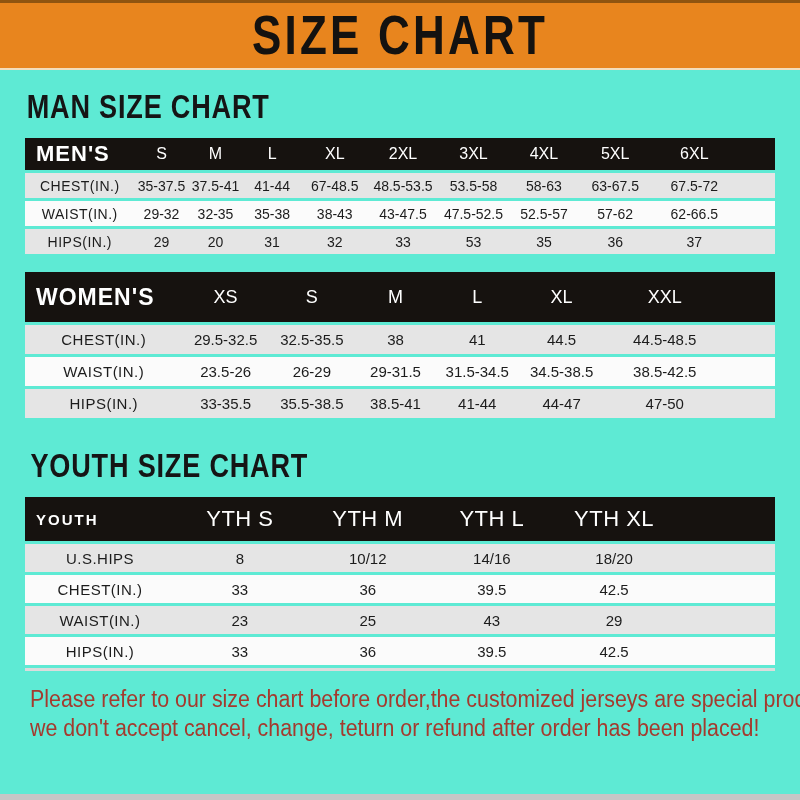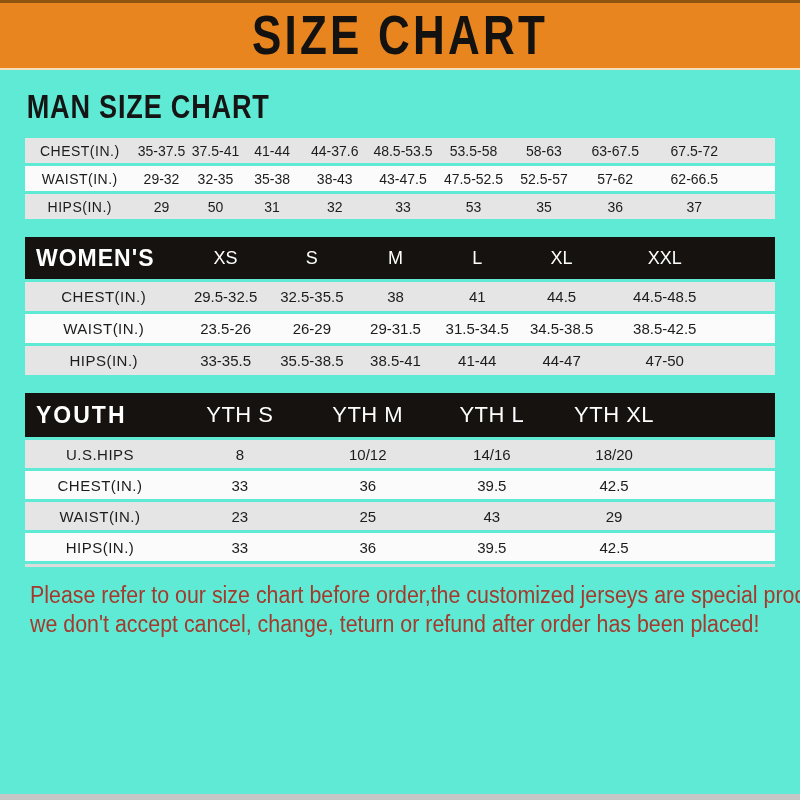--- a/index.html
+++ b/index.html
@@ -70,25 +70,25 @@
   tr.bar td.corner {
     text-align: left;
     padding-left: 11px;
     font-weight: 700;
     font-size: 22px;
     letter-spacing: 1px;
   }
   .t-men  tr.bar td { height: 32px; font-size: 16px; }
   .t-men  tr.bar td.corner { font-size: 22px; }
   .t-men  tr.r td  { height: 25px; font-size: 14px; }
-  .t-women tr.bar td { height: 42px; font-size: 18px; }
+  .t-women tr.bar td { height: 50px; font-size: 18px; }
   .t-women tr.bar td.corner { font-size: 23px; }
   .t-women tr.r td { height: 29px; font-size: 15px; }
   .t-youth tr.bar td { height: 44px; font-size: 22px; letter-spacing: 0.5px; }
-  .t-youth tr.bar td.corner { font-size: 23px; letter-spacing: 2px; }
+  .t-youth tr.bar td.corner { font-size: 15px; letter-spacing: 2px; }
   .t-youth tr.r td { height: 28px; font-size: 15px; }
   .t-youth { border-bottom: 3px solid #dcdcdc; }
 
   tr.gray td  { background: #e5e5e5; }
   tr.white td { background: #fbfbfb; }
   td.rowlabel { letter-spacing: 0.5px; }
 
   
   .footer-note {
     margin: 14px 0 0 30px;
@@ -131,26 +131,39 @@
         <col style="width:7.9%">
       <col style="width:8.8%">
         <col style="width:9.4%">
         <col style="width:9.4%">
         <col style="width:9.4%">
       <col style="width:9.6%">
         <col style="width:11.5%">
         <col style="width:5.0%">
     </colgroup>
     <tbody>
+        <tr class="bar">
+      <td class="corner">MEN'S</td>
+      <td>S</td>
+      <td>M</td>
+      <td>L</td>
+      <td>XL</td>
+      <td>2XL</td>
+      <td>3XL</td>
+      <td>4XL</td>
+      <td>5XL</td>
+      <td>6XL</td>
+      <td></td>
+    </tr>
     <tr class="r gray">
       <td class="rowlabel">CHEST(IN.)</td>
       <td>35-37.5</td>
       <td>37.5-41</td>
       <td>41-44</td>
-      <td>44-37.6</td>
+      <td>67-48.5</td>
       <td>48.5-53.5</td>
       <td>53.5-58</td>
       <td>58-63</td>
       <td>63-67.5</td>
       <td>67.5-72</td>
       <td></td>
     </tr>
     <tr class="r white">
       <td class="rowlabel">WAIST(IN.)</td>
       <td>29-32</td>
@@ -160,21 +173,21 @@
       <td>43-47.5</td>
       <td>47.5-52.5</td>
       <td>52.5-57</td>
       <td>57-62</td>
       <td>62-66.5</td>
       <td></td>
     </tr>
     <tr class="r gray">
       <td class="rowlabel">HIPS(IN.)</td>
       <td>29</td>
-      <td>50</td>
+      <td>20</td>
       <td>31</td>
       <td>32</td>
       <td>33</td>
       <td>53</td>
       <td>35</td>
       <td>36</td>
       <td>37</td>
       <td></td>
     </tr>
   </tbody>
@@ -229,20 +242,23 @@
       <td>35.5-38.5</td>
       <td>38.5-41</td>
       <td>41-44</td>
       <td>44-47</td>
       <td>47-50</td>
       <td></td>
     </tr>
   </tbody>
     </table>
 
+  <div class="section-heading hd-youth">
+    <span class="ht">YOUTH SIZE CHART</span>
+  </div>
 
   <table class="size-table t-youth">
     <colgroup>
       <col style="width:20%">
         <col style="width:17.3%">
         <col style="width:16.8%">
       <col style="width:16.3%">
         <col style="width:16.3%">
         <col style="width:13.3%">
     </colgroup>

